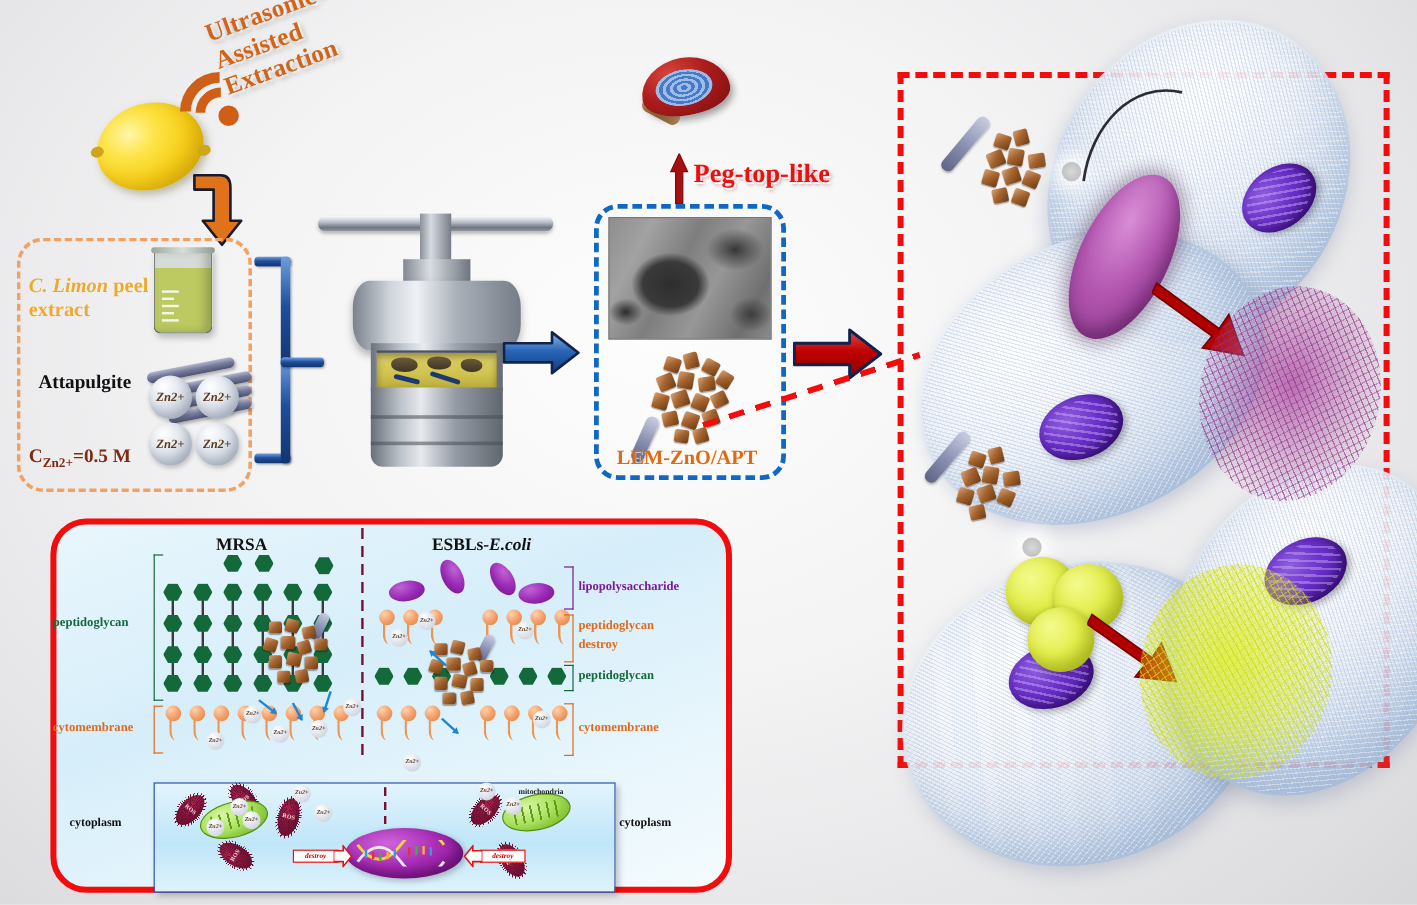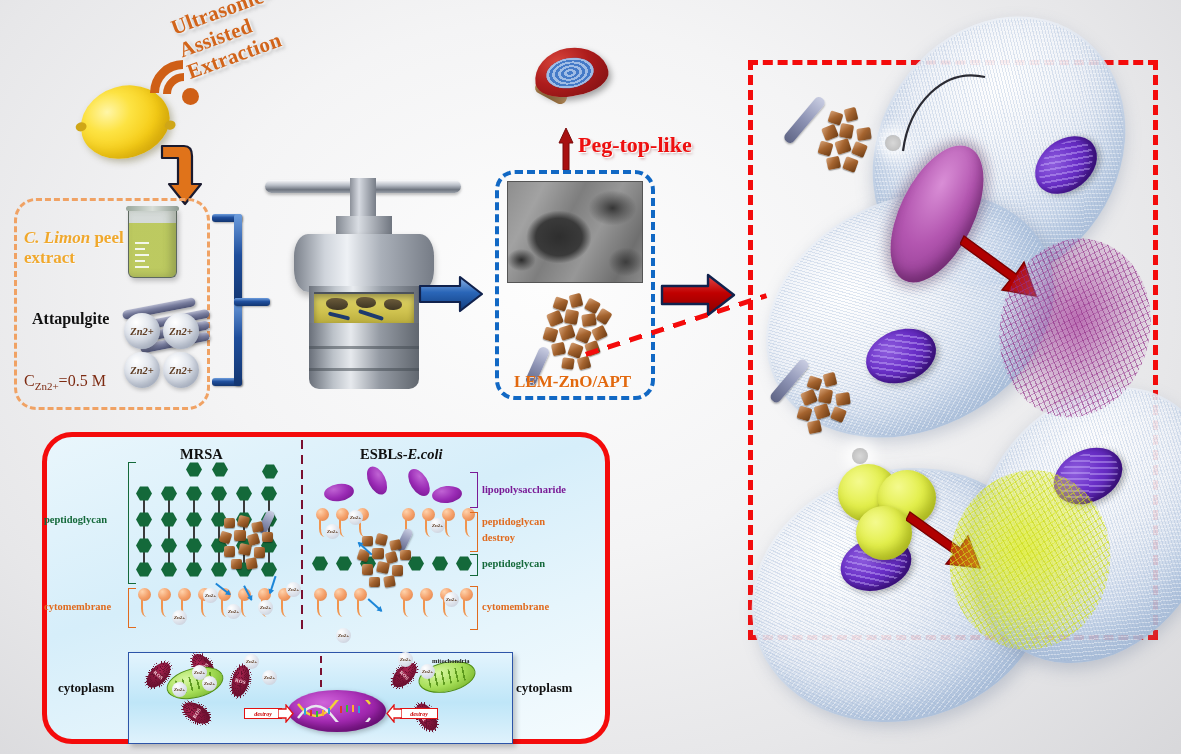--- a/index.html
+++ b/index.html
@@ -49,21 +49,21 @@
 
   
   #reagent-box{
     left:14px; top:198px; width:196px; height:212px;
     border:3px dashed #f0a264; border-radius:22px; background:transparent;
   }
   #label-extract{ left:24px; top:228px; font-size:17px; font-weight:bold; color:#f0a82c;
     text-shadow:.6px .6px 0 rgba(255,255,255,.6); width:110px; white-space:normal; line-height:1.18;}
   #label-extract i{ font-style:italic; }
   #label-attapulgite{ left:32px; top:310px; font-size:16px; font-weight:bold; color:#111; }
-  #label-czn{ left:24px; top:372px; font-size:16px; font-weight:normal; color:#7d2b12; }
+  #label-czn{ left:24px; top:372px; font-size:16px; font-weight:bold; color:#7d2b12; }
   #label-czn sub{ font-size:11px; }
 
   
   #beaker{ left:125px; top:200px; width:55px; height:80px; }
   .bk-glass{
     position:absolute; left:3px; top:8px; width:49px; height:70px;
     background:linear-gradient(to bottom, rgba(190,200,195,.55) 0 22%, rgba(168,186,40,.72) 22% 100%);
     border:1.6px solid #5d6860; border-top:none;
     border-radius:0 0 6px 6px;
     box-shadow:inset -5px 0 8px rgba(60,70,40,.3), 2px 3px 5px rgba(0,0,0,.22);
@@ -295,21 +295,21 @@
     left:288px; top:690px; width:98px; height:42px; border-radius:50%;
     background:radial-gradient(ellipse at 36% 30%, #cf63d9 0%, #a72bb5 48%, #7b1188 100%);
     box-shadow:inset -4px -5px 10px rgba(60,0,70,.5), 2px 2px 5px rgba(0,0,0,.25);
   }
   #dna-helix{ left:296px; top:700px; width:82px; height:22px; }
   .destroy-box{
     position:absolute; border:1.4px solid #e21212; background:#fff;
     font-size:6px; font-weight:bold; color:#c00; font-style:italic;
     display:flex; align-items:center; justify-content:center; padding:0 2px;
   }
-  .cytolabel{ position:absolute; font-size:13px; font-weight:bold; color:#111; }
+  .cytolabel{ position:absolute; font-size:10px; font-weight:bold; color:#111; }
   #label-mitochondria{ position:absolute; left:432px; top:657px; font-size:6.5px; font-weight:bold; color:#222; }
 </style>
 </head>
 <body>
 
 <div id="stage">
 
   <div class="abs lbl" id="ultrasonic-text">
     <div>Ultrasonic-</div>
     <div>Assisted</div>

